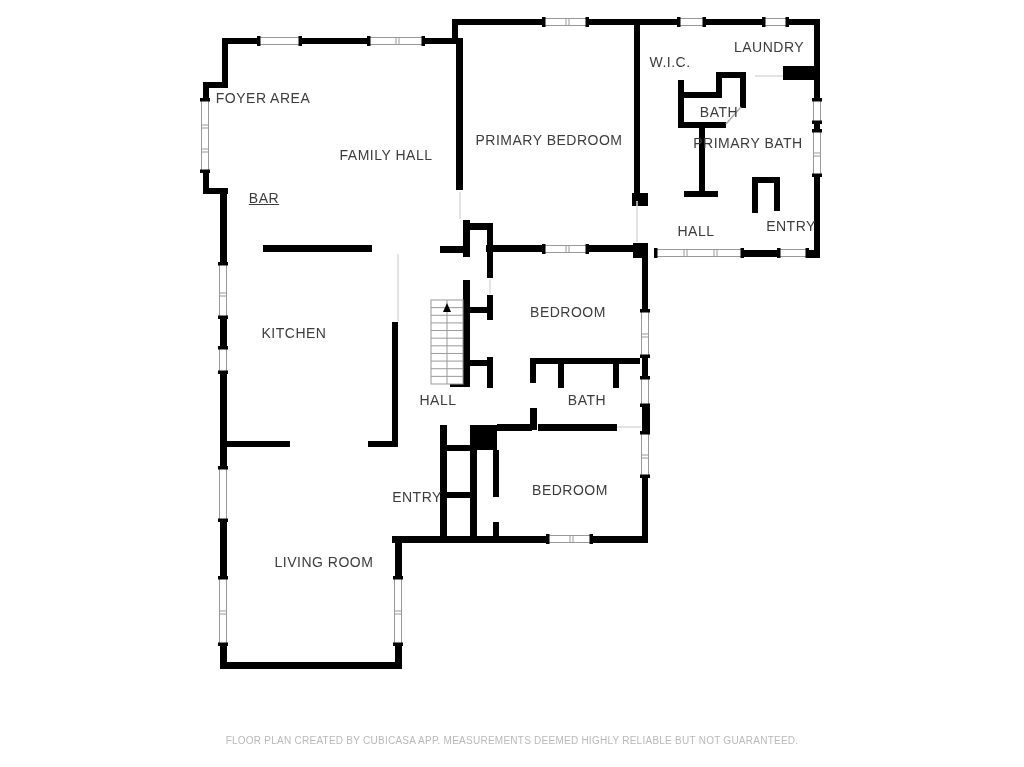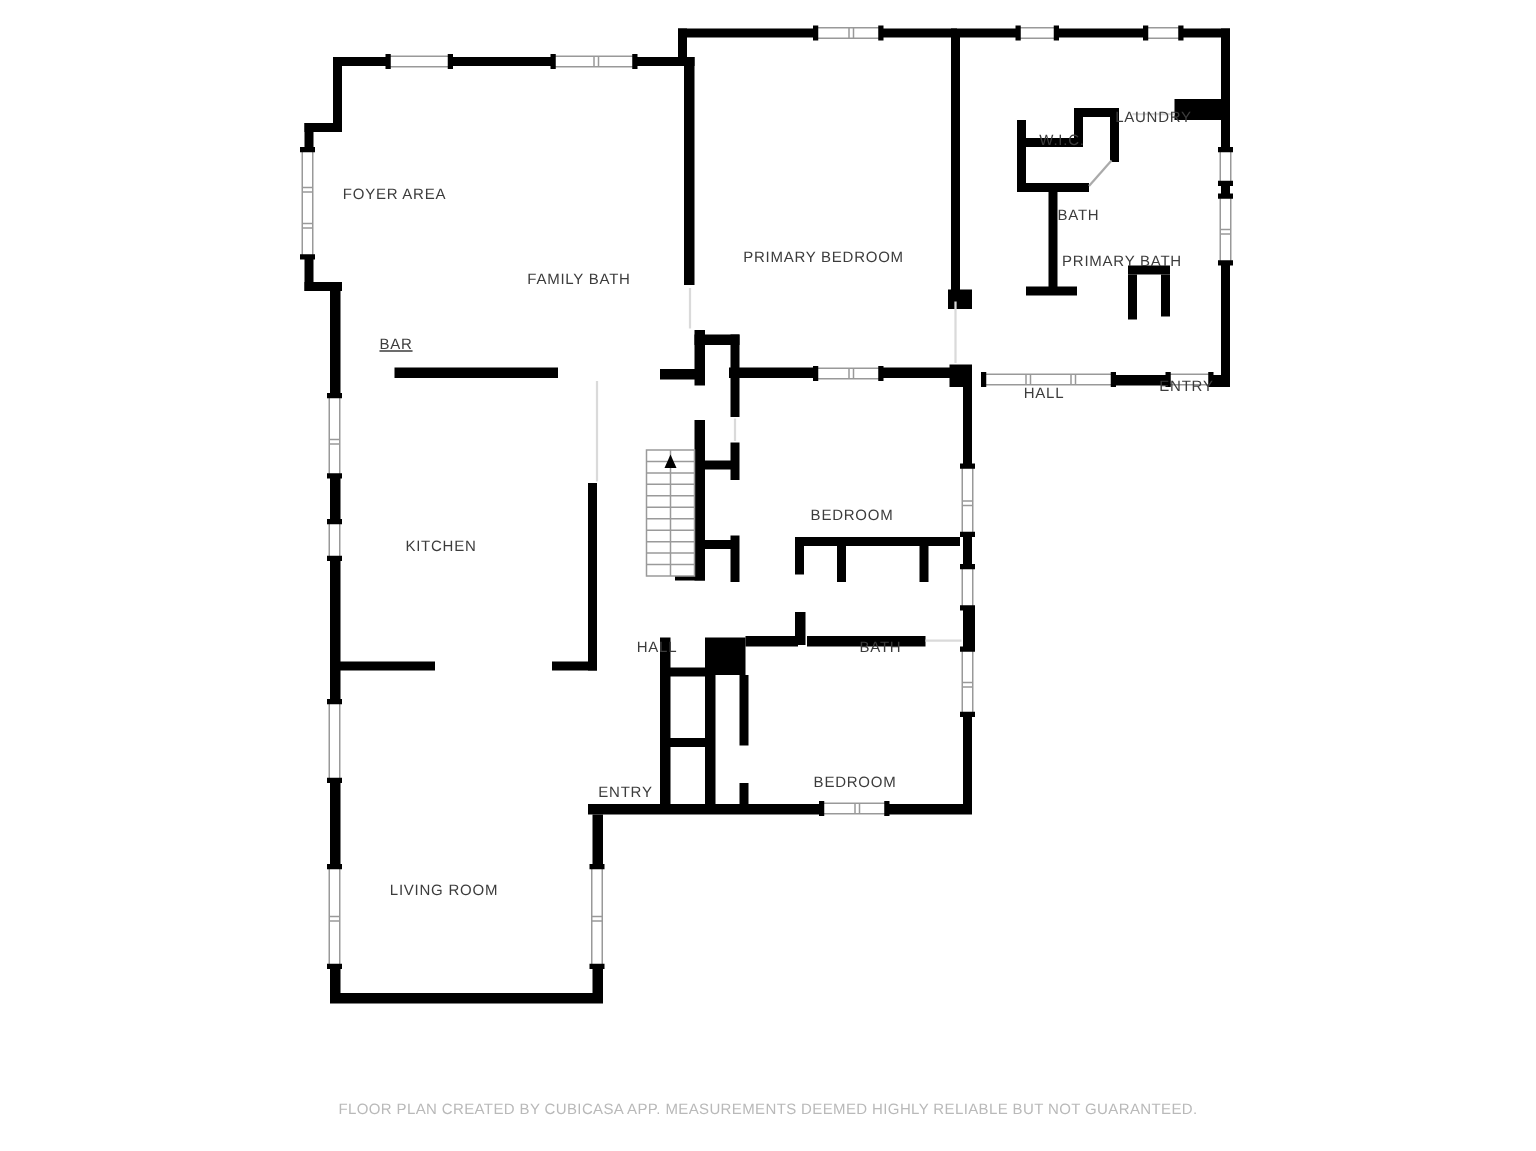--- a/index.html
+++ b/index.html
@@ -4,21 +4,21 @@
 <style>
   html,body{margin:0;padding:0;background:#ffffff;}
   .canvas{
     position:relative;width:1024px;height:767px;background:#ffffff;overflow:hidden;
     font-family:"Liberation Sans", sans-serif;
   }
   #plan-svg{position:absolute;left:0;top:0;}
   .labels-layer{position:absolute;left:0;top:0;width:100%;height:100%;pointer-events:none;}
   .room-label{
     position:absolute;transform:translate(-50%,-50%);
-    font-size:10px;font-weight:400;color:#3c3c3c;letter-spacing:.5px;white-space:nowrap;margin-top:32px;
+    font-size:14px;font-weight:400;color:#3c3c3c;letter-spacing:.5px;white-space:nowrap;
   }
   .footer-note{
     position:absolute;left:50%;top:740px;transform:translate(-50%,-50%);
     font-size:10px;color:#b9b9b9;letter-spacing:.25px;white-space:nowrap;
   }
 </style>
 </head>
 <body>
 
 <div class="canvas">
@@ -240,31 +240,31 @@
       <line x1="431" y1="345.8181818181818" x2="463" y2="345.8181818181818" stroke="#9a9a9a" stroke-width="1"></line>
       <line x1="431" y1="353.45454545454544" x2="463" y2="353.45454545454544" stroke="#9a9a9a" stroke-width="1"></line>
       <line x1="431" y1="361.0909090909091" x2="463" y2="361.0909090909091" stroke="#9a9a9a" stroke-width="1"></line>
       <line x1="431" y1="368.72727272727275" x2="463" y2="368.72727272727275" stroke="#9a9a9a" stroke-width="1"></line>
       <line x1="431" y1="376.3636363636364" x2="463" y2="376.3636363636364" stroke="#9a9a9a" stroke-width="1"></line>
       <line x1="447" y1="300" x2="447" y2="384" stroke="#9a9a9a" stroke-width="1"></line>
       <polygon points="443,312 451,312 447,303" fill="#000000"></polygon>
     </svg>
   <div class="labels-layer" id="labels-layer">
       <div class="room-label" style="left: 263px; top: 98px; color: rgb(60, 60, 60);">FOYER AREA</div>
-      <div class="room-label" style="left: 386px; top: 155px; color: rgb(60, 60, 60);">FAMILY BATH</div>
+      <div class="room-label" style="left: 386px; top: 155px; color: rgb(60, 60, 60);">FAMILY HALL</div>
       <div class="room-label" style="left: 264px; top: 198px; color: rgb(60, 60, 60); text-decoration: underline;">BAR</div>
       <div class="room-label" style="left: 549px; top: 140px; color: rgb(60, 60, 60);">PRIMARY BEDROOM</div>
-      <div class="room-label" style="left: 708px; top: 62px; color: rgb(60, 60, 60);">W.I.C.</div>
+      <div class="room-label" style="left: 670px; top: 62px; color: rgb(60, 60, 60);">W.I.C.</div>
       <div class="room-label" style="left: 769px; top: 47px; color: rgb(60, 60, 60);">LAUNDRY</div>
       <div class="room-label" style="left: 719px; top: 112px; color: rgb(60, 60, 60);">BATH</div>
       <div class="room-label" style="left: 748px; top: 143px; color: rgb(60, 60, 60);">PRIMARY BATH</div>
       <div class="room-label" style="left: 696px; top: 231px; color: rgb(60, 60, 60);">HALL</div>
       <div class="room-label" style="left: 791px; top: 226px; color: rgb(60, 60, 60);">ENTRY</div>
       <div class="room-label" style="left: 294px; top: 333px; color: rgb(60, 60, 60);">KITCHEN</div>
       <div class="room-label" style="left: 438px; top: 400px; color: rgb(60, 60, 60);">HALL</div>
       <div class="room-label" style="left: 568px; top: 312px; color: rgb(60, 60, 60);">BEDROOM</div>
       <div class="room-label" style="left: 587px; top: 400px; color: rgb(60, 60, 60);">BATH</div>
       <div class="room-label" style="left: 417px; top: 497px; color: rgb(60, 60, 60);">ENTRY</div>
       <div class="room-label" style="left: 570px; top: 490px; color: rgb(60, 60, 60);">BEDROOM</div>
-      <div class="room-label" style="left: 296px; top: 562px; color: rgb(60, 60, 60);">LIVING ROOM</div>
+      <div class="room-label" style="left: 324px; top: 562px; color: rgb(60, 60, 60);">LIVING ROOM</div>
     </div>
   <div class="footer-note">FLOOR PLAN CREATED BY CUBICASA APP. MEASUREMENTS DEEMED HIGHLY RELIABLE BUT NOT GUARANTEED.</div>
 </div>
 
 </body></html>

